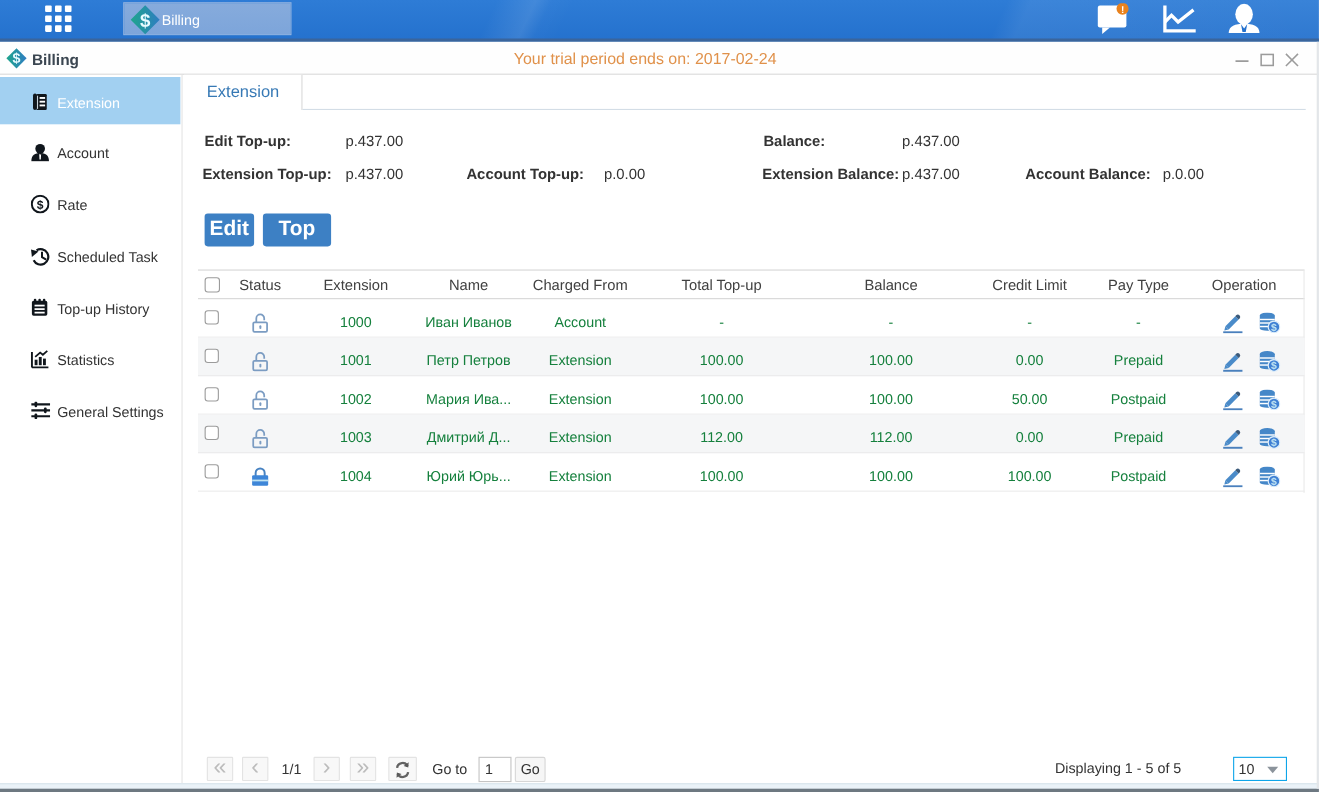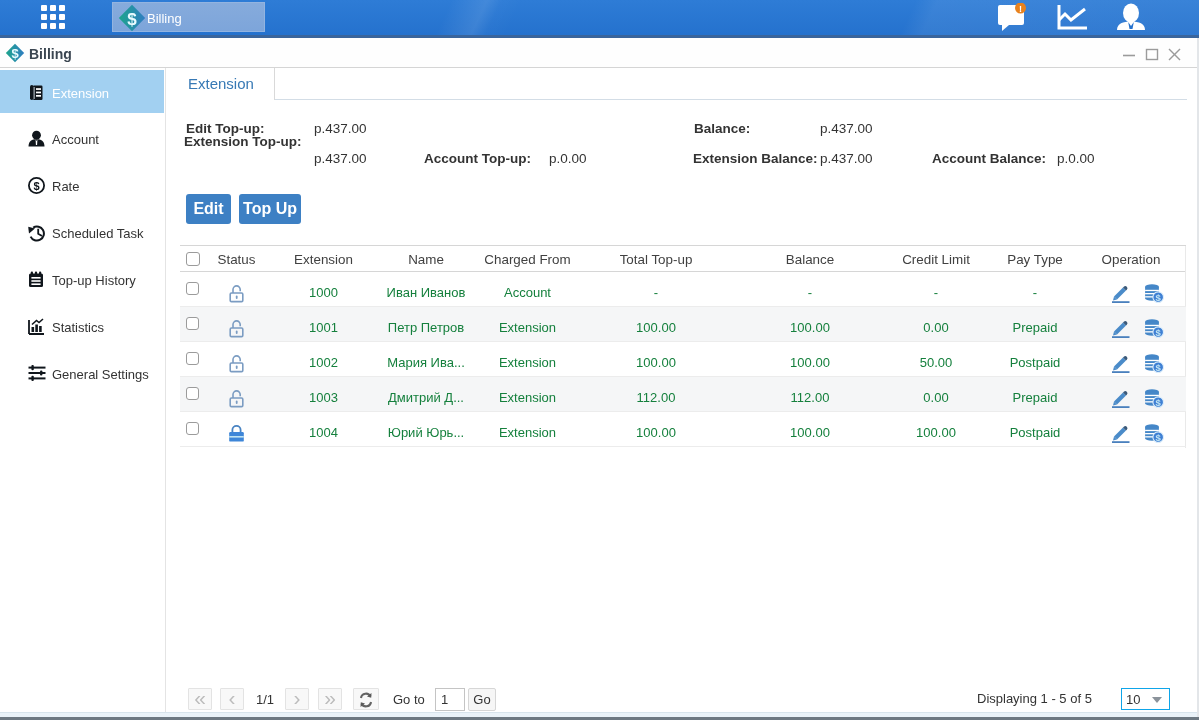--- a/index.html
+++ b/index.html
@@ -40,21 +40,21 @@
 
 #content { position:absolute; left:167px; top:68px; width:1032px; height:644px; background:#fff; }
 #tabbar { position:absolute; left:0; top:0; width:1032px; height:32px; }
 #tabbar .line { position:absolute; left:108px; top:31px; width:912px; height:1px; background:#d3dde6; }
 #tabact { position:absolute; left:0; top:0; width:108px; height:32px; background:#fff; border-right:1px solid #d9d9d9; }
 #tabact span { position:absolute; left:21px; top:7px; font-size:15px; color:#3779b5; }
 
 .slabel { position:absolute; font-size:13.5px; font-weight:bold; color:#333; }
 .sval { position:absolute; font-size:13.5px; color:#333; }
 
-.btn { position:absolute; top:126px; height:30px; background:#3d80c4; border-radius:3px; color:#fff; font-size:16px; font-weight:bold; text-align:center; line-height:30px; }
+.btn { position:absolute; top:126px; height:30px; background:#3d80c4; border-radius:3px; color:#fff; font-size:19px; font-weight:bold; text-align:center; line-height:30px; }
 
 
 #grid { position:absolute; left:13px; top:177px; width:1006px; }
 #ghead { position:absolute; left:0; top:0; width:1006px; height:27px; border-top:1px solid #d6d6d6; border-bottom:1px solid #d6d6d6; }
 .hc { position:absolute; top:6px; font-size:13.4px; color:#414141; text-align:center; }
 .grow { position:absolute; left:0; width:1006px; height:35px; border-bottom:1px solid #ececec; }
 .grow.alt { background:#f5f6f7; }
 .cell { position:absolute; top:13px; font-size:13px; color:#15803d; text-align:center; }
 .cbx { position:absolute; left:6px; top:10px; width:13px; height:13px; border:1px solid #9b9b9b; border-radius:3px; background:#fff; }
 
@@ -115,20 +115,21 @@
     <path d="M12.2 19 L15 23 L17.8 19 L16.5 26 L13.5 26 Z" fill="#2471cd"></path>
   </svg>
 </div>
 
 <div id="titlebar">
   <svg width="20" height="20" style="position:absolute;left:5px;top:5px" viewBox="0 0 20 20">
     <path d="M10 0.8 L19.2 10 L10 19.2 L0.8 10 Z" fill="url(#dg)"></path>
     <text x="10" y="14.6" font-size="13" font-weight="bold" fill="#e8fbff" text-anchor="middle" font-family="Liberation Sans">$</text>
   </svg>
   <div class="name">Billing</div>
+  <div id="trial">Your trial period ends on: 2017-02-24</div>
   <svg id="winbtns" width="60" height="14" viewBox="0 0 60 14">
     <line x1="0" y1="8.5" x2="12" y2="8.5" stroke="#9b9b9b" stroke-width="1.6"></line>
     <rect x="23.5" y="2.5" width="11" height="10" fill="none" stroke="#9b9b9b" stroke-width="1.4"></rect>
     <line x1="46" y1="2" x2="57" y2="13" stroke="#9b9b9b" stroke-width="1.4"></line>
     <line x1="57" y1="2" x2="46" y2="13" stroke="#9b9b9b" stroke-width="1.4"></line>
   </svg>
 </div>
 
 <div id="sidebar">
   <div class="sitem sel" style="top:2px;">
@@ -206,21 +207,21 @@
         <span>Extension</span>
       </div>
     <div class="line"></div>
   </div>
 
   <div class="slabel" style="left:19px; top:53px;">Edit Top-up:</div>
   <div class="sval" style="left:147px; top:53px;">p.437.00</div>
   <div class="slabel" style="left:527px; top:53px;">Balance:</div>
   <div class="sval" style="left:653px; top:53px;">p.437.00</div>
 
-  <div class="slabel" style="left:17px; top:66px;">Extension Top-up:</div>
+  <div class="slabel" style="left:17px; top:83px;">Extension Top-up:</div>
   <div class="sval" style="left:147px; top:83px;">p.437.00</div>
   <div class="slabel" style="left:257px; top:83px;">Account Top-up:</div>
   <div class="sval" style="left:382px; top:83px;">p.0.00</div>
   <div class="slabel" style="left:526px; top:83px;">Extension Balance:</div>
   <div class="sval" style="left:653px; top:83px;">p.437.00</div>
   <div class="slabel" style="left:765px; top:83px;">Account Balance:</div>
   <div class="sval" style="left:890px; top:83px;">p.0.00</div>
 
   <div class="btn" style="left:19px; width:45px;">Edit</div>
   <div class="btn" style="left:72px; width:62px;">Top Up</div>
@@ -406,21 +407,21 @@
       <svg width="16" height="16" viewBox="0 0 16 16" style="margin-top:3px">
         <path d="M3 6 A 5 5 0 0 1 12.5 4.5" fill="none" stroke="#636363" stroke-width="2.1"></path>
         <path d="M13.5 1 L13.2 5.8 L9 4.4 Z" fill="#5a5a5a"></path>
         <path d="M13 10 A 5 5 0 0 1 3.5 11.5" fill="none" stroke="#636363" stroke-width="2.1"></path>
         <path d="M2.5 15 L2.8 10.2 L7 11.6 Z" fill="#5a5a5a"></path>
       </svg>
     </div>
     <div style="position:absolute; left:226px; top:4px;">Go to</div>
     <div id="goinput">1</div>
     <div id="gobtn">Go</div>
-    <div style="position:absolute; left:792px; top:3px;margin-left:18px;">Displaying 1 - 5 of 5</div>
+    <div style="position:absolute; left:792px; top:3px;">Displaying 1 - 5 of 5</div>
     <div id="combo">
         <span class="v">10</span>
         <span class="tri"></span>
       </div>
   </div>
 </div>
 
 <div id="bottombar"></div>
 <div id="bottomedge"></div>
 <div id="rightedge"></div>

